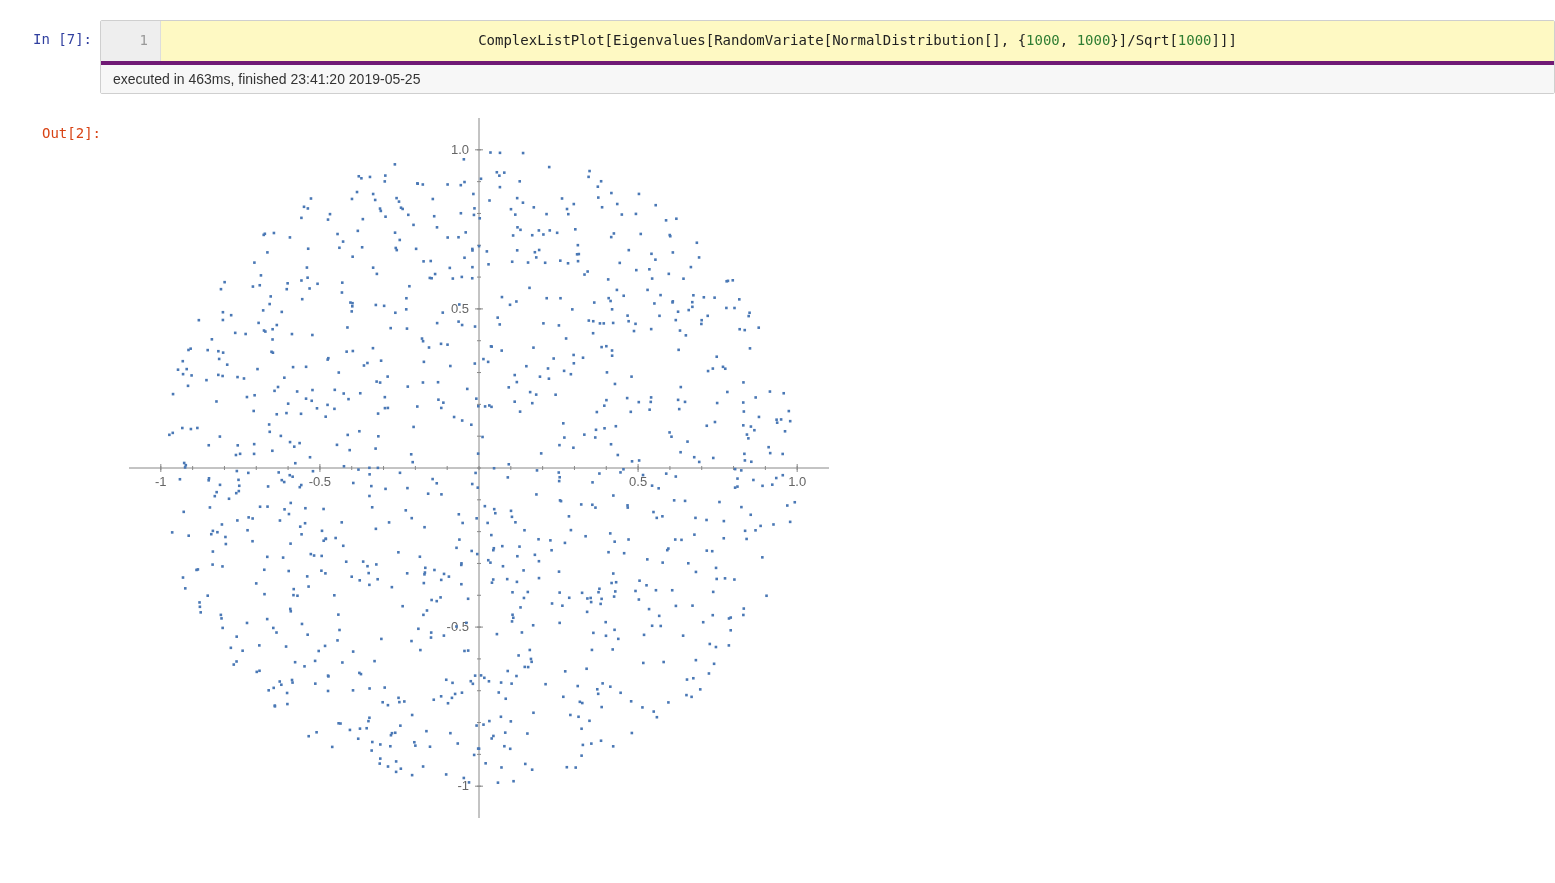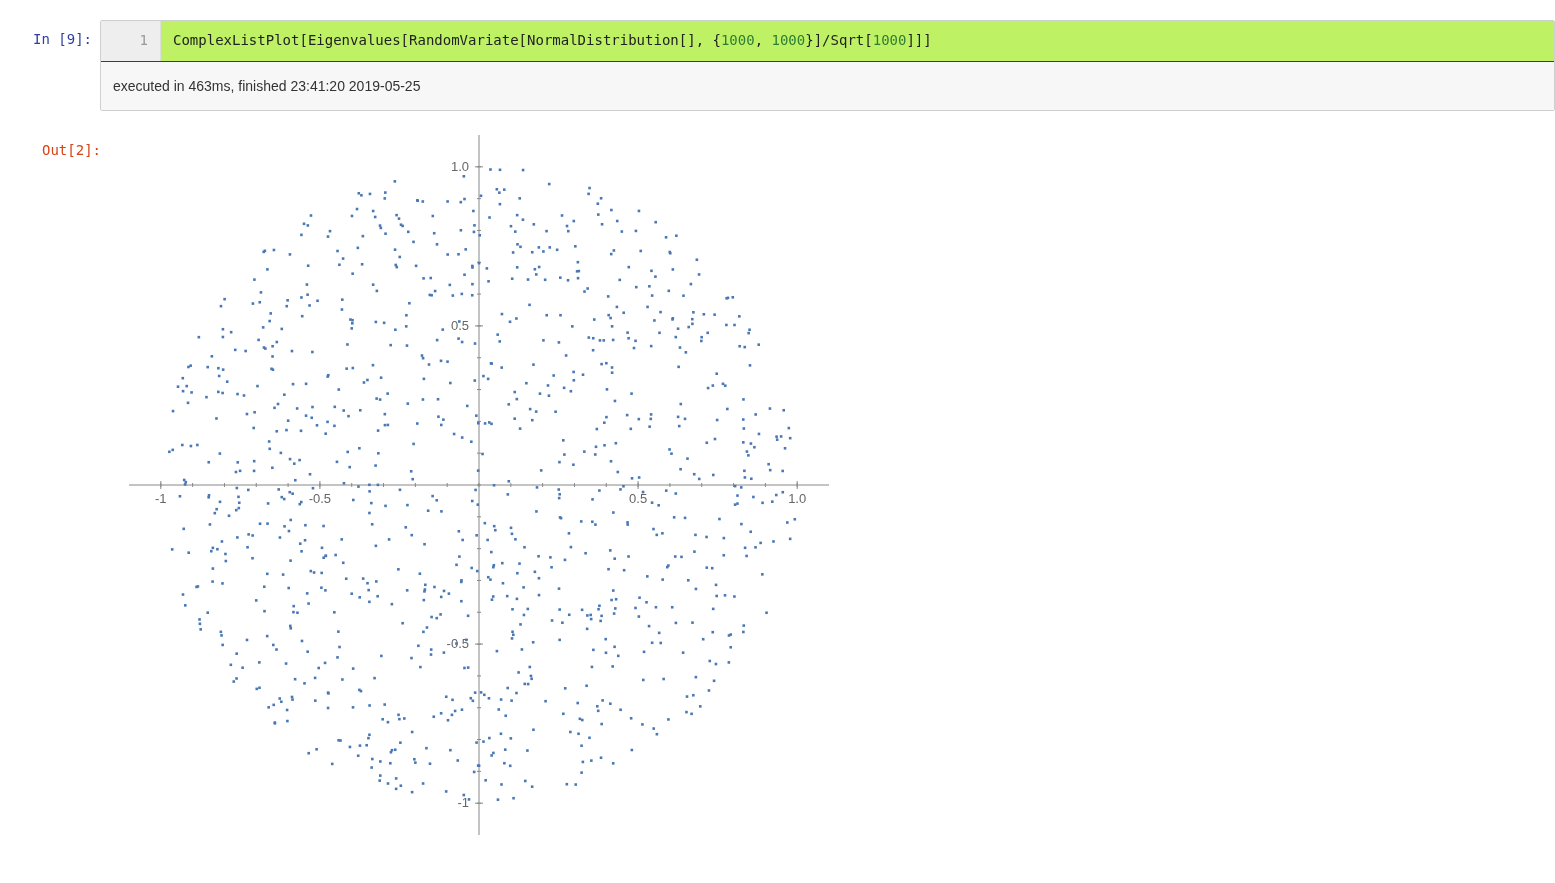--- a/index.html
+++ b/index.html
@@ -53,37 +53,38 @@
       border-right: 1px solid #ddd;
       color: #999;
       font-family: "Menlo", "Consolas", "DejaVu Sans Mono", monospace;
       font-size: 14px;
       text-align: right;
       padding: 10px 12px 10px 4px;
       line-height: 1.4;
     }
     .code {
       flex: 1;
-      background: #bef264;
+      background: #fef9c3;
       font-family: "Menlo", "Consolas", "DejaVu Sans Mono", monospace;
       font-size: 14px;
       padding: 10px 12px;
       line-height: 1.4;
       white-space: pre;
+      text-align: center;
     }
     .tok-fn { color: #222; }
     .tok-br { color: #222; }
     .tok-num { color: #2e7d32; }
     .tok-punct { color: #222; }
     .exec-info {
-      border-top: 1px solid #701a75;
+      border-top: 4px solid #701a75;
       background: #f7f7f7;
       font-size: 14px;
       color: #333;
-      padding: 16px 12px;
+      padding: 6px 12px;
     }
     .output-area {
       flex: 1;
       padding: 4px 10px 10px 10px;
     }
     .chart-container {
       position: relative;
       width: 700px;
       height: 700px;
       margin-left: 10px;
@@ -106,21 +107,21 @@
       fill: #666;
     }
     .dot {
       fill: #4a78b5;
     }
   </style>
 </head>
 <body>
 
 <div class="cell">
-  <div class="prompt prompt-in">In [9]:</div>
+  <div class="prompt prompt-in">In [7]:</div>
   <div class="input-area">
     <div class="code-row">
       <div class="gutter">1</div>
       <div class="code" id="code-content"><span class="tok-fn">ComplexListPlot</span><span class="tok-br">[</span><span class="tok-fn">Eigenvalues</span><span class="tok-br">[</span><span class="tok-fn">RandomVariate</span><span class="tok-br">[</span><span class="tok-fn">NormalDistribution</span><span class="tok-br">[</span><span class="tok-br">]</span><span class="tok-punct">, </span><span class="tok-br">{</span><span class="tok-num">1000</span><span class="tok-punct">, </span><span class="tok-num">1000</span><span class="tok-br">}</span><span class="tok-br">]</span><span class="tok-punct">/</span><span class="tok-fn">Sqrt</span><span class="tok-br">[</span><span class="tok-num">1000</span><span class="tok-br">]</span><span class="tok-br">]</span><span class="tok-br">]</span></div>
     </div>
     <div class="exec-info">executed in 463ms, finished 23:41:20 2019-05-25</div>
   </div>
 </div>
 
 <div class="cell">

